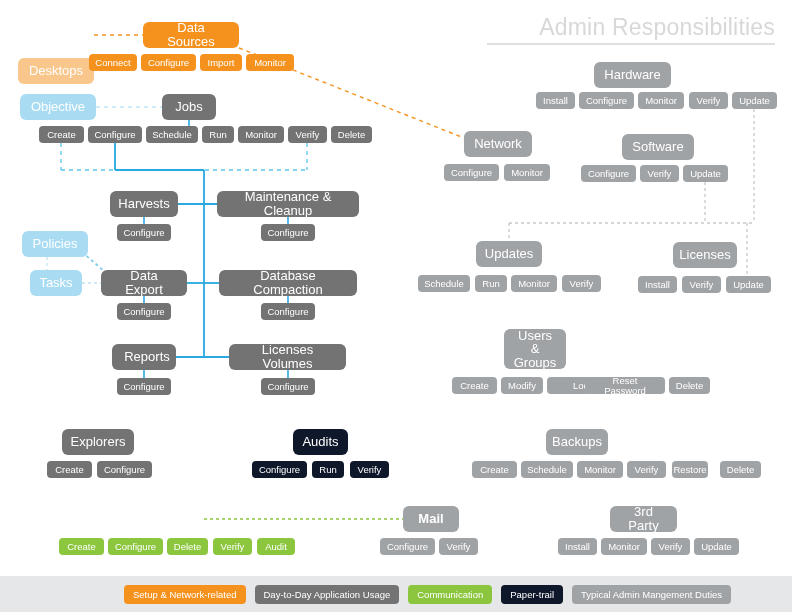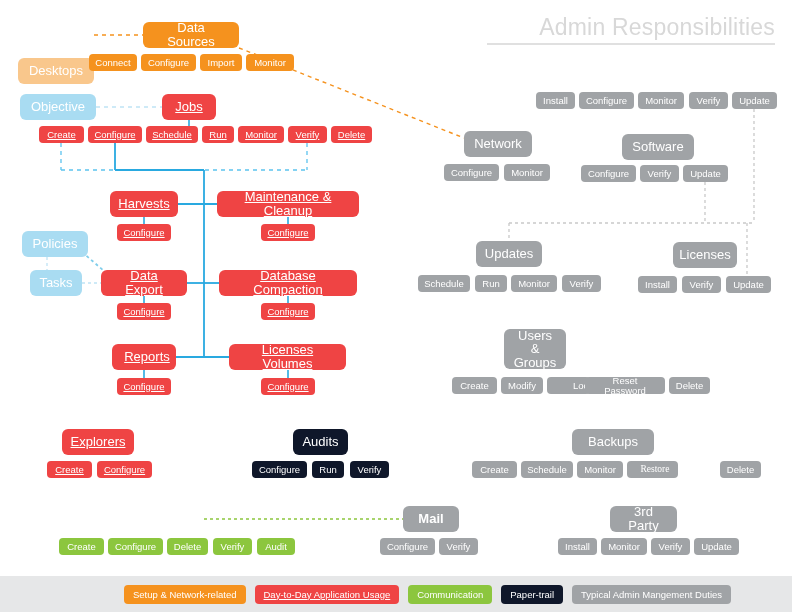--- a/index.html
+++ b/index.html
@@ -24,21 +24,21 @@
   }
 
   
   .tier-main{ font-size:13px; height:26px; padding:0 10px; border-radius:6px;}
   .tier-main2{ font-size:13px; height:40px; padding:0 10px; border-radius:6px;}
   .tier-sub { font-size:9.5px; height:17px; padding:0 7px; border-radius:4px;}
 
   
   .c-orange     { background:#f5921e; }
   .c-orange-lt  { background:#f9c78c; }
-  .c-blue       { background:#ef4444;text-decoration:underline; }
+  .c-blue       { background:#737373; }
   .c-blue-lt    { background:#a9dcf2; }
   .c-blue-dk    { background:#0f172a; }
   .c-green      { background:#8cc63e; }
   .c-gray       { background:#a0a3a6; }
 
   #title{
     position:absolute;left:490px;top:14px;width:285px;
     text-align:right;font-size:23px;color:#d8d8d8;
     letter-spacing:.2px;
     z-index:3;
@@ -138,27 +138,28 @@
     <div class="node tier-main c-blue" style="left: 110px; top: 191px; width: 68px;">Harvests</div>
     <div class="node tier-main c-blue" style="left: 217px; top: 191px; width: 142px;">Maintenance &amp; Cleanup</div>
     <div class="node tier-main c-blue-lt" style="left: 22px; top: 231px; width: 66px;">Policies</div>
     <div class="node tier-main c-blue-lt" style="left: 30px; top: 270px; width: 52px;">Tasks</div>
     <div class="node tier-main c-blue" style="left: 101px; top: 270px; width: 86px;">Data Export</div>
     <div class="node tier-main c-blue" style="left: 219px; top: 270px; width: 138px;">Database Compaction</div>
     <div class="node tier-main c-blue" style="left: 112px; top: 344px; width: 64px; padding-left: 16px;">Reports</div>
     <div class="node tier-main c-blue" style="left: 229px; top: 344px; width: 117px;">Licenses Volumes</div>
     <div class="node tier-main c-blue" style="left: 62px; top: 429px; width: 72px;">Explorers</div>
     <div class="node tier-main c-blue-dk" style="left: 293px; top: 429px; width: 55px;">Audits</div>
+    <div class="node tier-main c-gray" style="left: 594px; top: 62px; width: 77px;">Hardware</div>
     <div class="node tier-main c-gray" style="left: 464px; top: 131px; width: 68px;">Network</div>
     <div class="node tier-main c-gray" style="left: 622px; top: 134px; width: 72px;">Software</div>
     <div class="node tier-main c-gray" style="left: 476px; top: 241px; width: 66px;">Updates</div>
     <div class="node tier-main c-gray" style="left: 673px; top: 242px; width: 64px;">Licenses</div>
     <div class="node tier-main2 c-gray" style="left: 504px; top: 329px; width: 62px;">Users &amp;
 Groups</div>
-    <div class="node tier-main c-gray" style="left: 572px; top: 429px; width: 82px;">Backups</div>
+    <div class="node tier-main c-gray" style="left: 546px; top: 429px; width: 62px;">Backups</div>
     <div class="node tier-main c-gray" style="left: 403px; top: 506px; width: 56px; font-weight: bold;">Mail</div>
     <div class="node tier-main c-gray" style="left: 610px; top: 506px; width: 67px;">3rd Party</div>
     <div class="node tier-sub c-orange" style="left: 89px; top: 54px; width: 48px;">Connect</div>
     <div class="node tier-sub c-orange" style="left: 141px; top: 54px; width: 55px;">Configure</div>
     <div class="node tier-sub c-orange" style="left: 200px; top: 54px; width: 42px;">Import</div>
     <div class="node tier-sub c-orange" style="left: 246px; top: 54px; width: 48px;">Monitor</div>
     <div class="node tier-sub c-blue" style="left: 39px; top: 126px; width: 45px;">Create</div>
     <div class="node tier-sub c-blue" style="left: 88px; top: 126px; width: 54px;">Configure</div>
     <div class="node tier-sub c-blue" style="left: 146px; top: 126px; width: 52px;">Schedule</div>
     <div class="node tier-sub c-blue" style="left: 202px; top: 126px; width: 32px;">Run</div>
@@ -200,21 +201,21 @@
     <div class="node tier-sub c-gray" style="left: 726px; top: 276px; width: 45px;">Update</div>
     <div class="node tier-sub c-gray" style="left: 452px; top: 377px; width: 45px;">Create</div>
     <div class="node tier-sub c-gray" style="left: 501px; top: 377px; width: 42px;">Modify</div>
     <div class="node tier-sub c-gray" style="left: 547px; top: 377px; width: 34px; padding-left: 36px;">Lock</div>
     <div class="node tier-sub c-gray" style="left: 585px; top: 377px; width: 80px;">Reset Password</div>
     <div class="node tier-sub c-gray" style="left: 669px; top: 377px; width: 41px;">Delete</div>
     <div class="node tier-sub c-gray" style="left: 472px; top: 461px; width: 45px;">Create</div>
     <div class="node tier-sub c-gray" style="left: 521px; top: 461px; width: 52px;">Schedule</div>
     <div class="node tier-sub c-gray" style="left: 577px; top: 461px; width: 46px;">Monitor</div>
     <div class="node tier-sub c-gray" style="left: 627px; top: 461px; width: 39px;">Verify</div>
-    <div class="node tier-sub c-gray" style="left: 632px; top: 461px; width: 46px; font-family: Liberation Serif, serif;">Restore</div>
+    <div class="node tier-sub c-gray" style="left: 672px; top: 461px; width: 36px;">Restore</div>
     <div class="node tier-sub c-gray" style="left: 720px; top: 461px; width: 41px;">Delete</div>
     <div class="node tier-sub c-gray" style="left: 380px; top: 538px; width: 55px;">Configure</div>
     <div class="node tier-sub c-gray" style="left: 439px; top: 538px; width: 39px;">Verify</div>
     <div class="node tier-sub c-gray" style="left: 558px; top: 538px; width: 39px;">Install</div>
     <div class="node tier-sub c-gray" style="left: 601px; top: 538px; width: 46px;">Monitor</div>
     <div class="node tier-sub c-gray" style="left: 651px; top: 538px; width: 39px;">Verify</div>
     <div class="node tier-sub c-gray" style="left: 694px; top: 538px; width: 45px;">Update</div>
   </div>
 
 </body></html>

